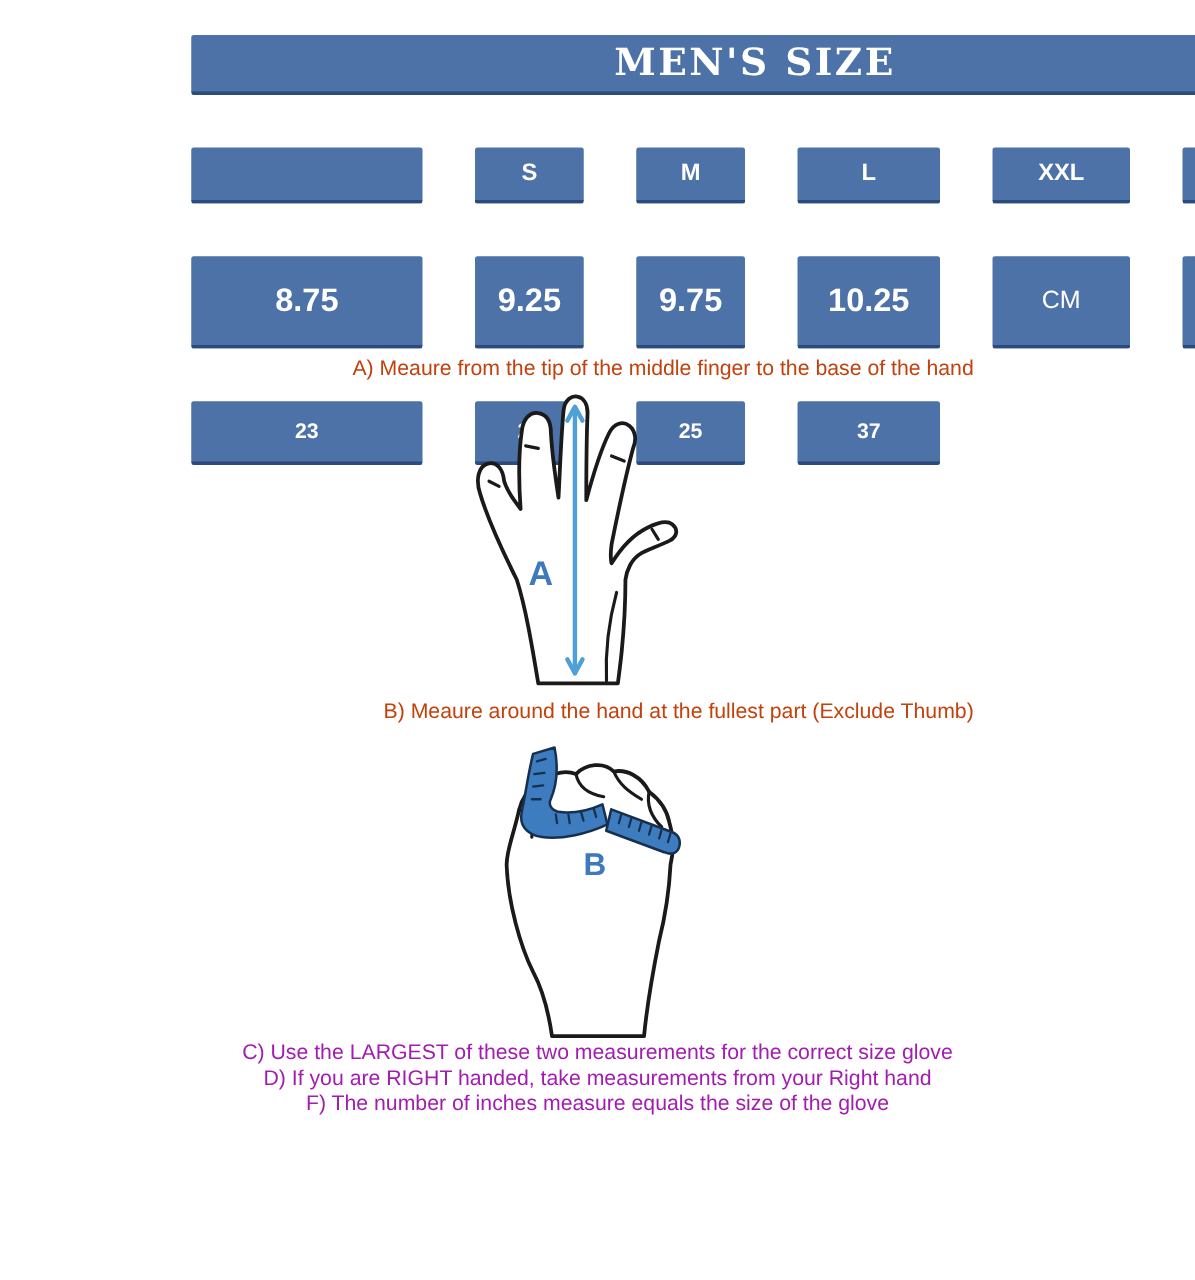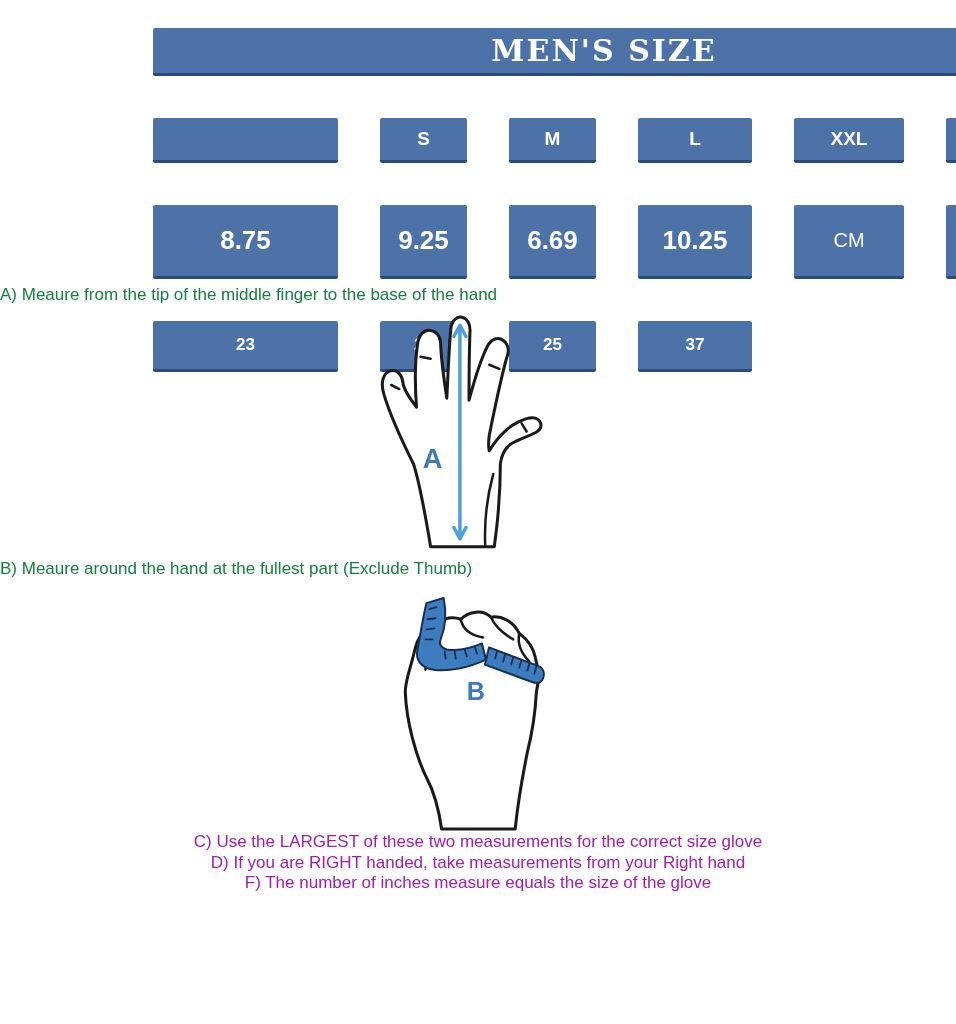--- a/index.html
+++ b/index.html
@@ -30,21 +30,21 @@
   }
   .cell.size-head{font-size:19px;font-weight:bold;}
   .cell.row-label{font-size:20px;text-align:right;}
   .cell.row-label.left{justify-content:flex-start;text-align:left;padding-left:10px;line-height:1.3;}
   .cell.val-1{font-size:26px;font-weight:bold;}
   .cell.val-2{font-size:17px;font-weight:bold;}
   .cell.empty{}
 
   
   .caption{
-    color:#15803d;font-size:17px;text-align:left;
+    color:#c2410c;font-size:17px;text-align:right;
     position:absolute;left:0;width:779px;line-height:20px;
   }
   .cap-a{top:285px;}
   .cap-b{top:559px;}
   .notes{position:absolute;left:0;top:832px;width:956px;
     color:#a21caf;font-size:17px;text-align:center;line-height:20.5px;}
 
   
   .fig{position:absolute;}
   .fig-hand{left:370px;top:314px;}
@@ -60,21 +60,21 @@
 
     <div class="cell empty"></div>
     <div class="cell size-head">S</div>
     <div class="cell size-head">M</div>
     <div class="cell size-head">L</div>
     <div class="cell size-head">XXL</div>
 
     <div class="cell val-1">8.5</div>
     <div class="cell val-1">8.75</div>
     <div class="cell val-1">9.25</div>
-    <div class="cell val-1">6.69</div>
+    <div class="cell val-1">9.75</div>
     <div class="cell val-1">10.25</div>
 
     <div class="cell row-label">CM</div>
     <div class="cell val-2">22</div>
     <div class="cell val-2">23</div>
     <div class="cell val-2">24</div>
     <div class="cell val-2">25</div>
     <div class="cell val-2">37</div>
   </div>
 

